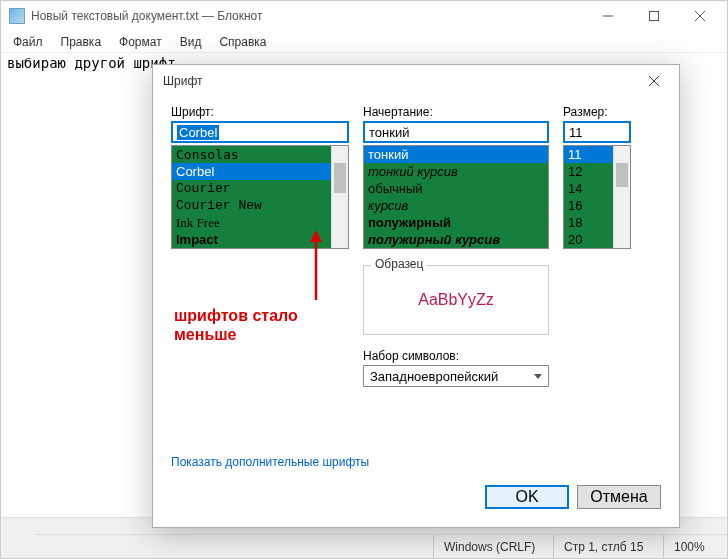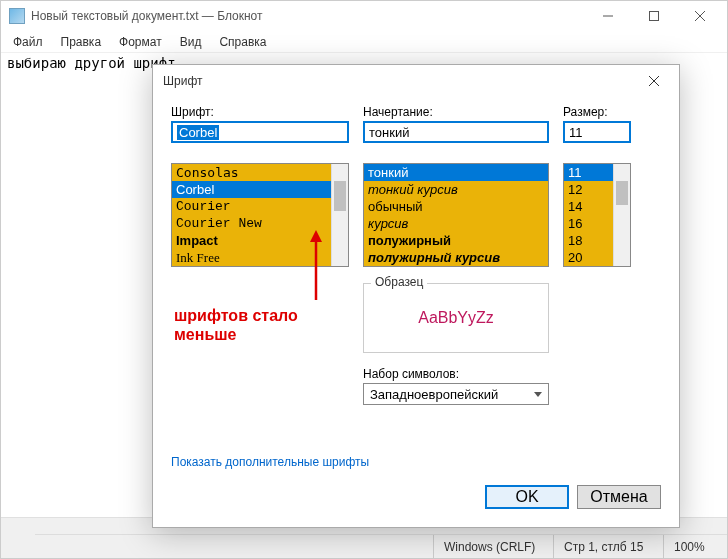--- a/index.html
+++ b/index.html
@@ -34,21 +34,21 @@
 
 .cols { display: flex; gap: 14px; }
 .col { display: flex; flex-direction: column; }
 .col.font-col { width: 178px; }
 .col.style-col { width: 186px; }
 .col.size-col { width: 68px; }
 
 .lbl { font-size: 12px; margin-bottom: 2px; color: #000; }
 .combo { height: 22px; border: 2px solid #0078d7; background:#fff; padding: 0 4px; font-size: 13px; display:flex; align-items:center; }
 .combo .sel { background:#0078d7; color:#fff; padding:0 2px; }
-.listbox { height: 104px; border: 1px solid #888; background: #eab308; margin-top: 20px; overflow: hidden; display:flex; }
+.listbox { height: 104px; border: 1px solid #888; background: #15803d; margin-top: 2px; overflow: hidden; display:flex; }
 .listbox .items { flex:1; overflow:hidden; }
 .listbox .item { height: 17px; padding: 0 4px; font-size: 13px; display:flex; align-items:center; }
 .listbox .item.selected { background: #0078d7; color: #fff; }
 .listbox .scrollbar { width: 17px; background:#f0f0f0; border-left:1px solid #ddd; position:relative; }
 .listbox .scrollbar .thumb { position:absolute; left:2px; right:2px; background:#c0c0c0; }
 .listbox .scrollbar::before, .listbox .scrollbar::after { content:''; display:block; height:17px; }
 
 .group { margin-top: 16px; position: relative; }
 .group .glabel { position:absolute; top:-8px; left:8px; background:#fff; padding:0 4px; font-size:12px; color:#333; }
 .group .gbox { border:1px solid #ccc; height:70px; display:flex; align-items:center; justify-content:center; color:#be185d; font-size:16px; }
@@ -127,22 +127,22 @@
         <div class="lbl">Шрифт:</div>
         <div class="combo">
             <span class="sel">Corbel</span>
           </div>
         <div class="listbox">
           <div class="items">
             <div class="item" style="font-family:Consolas,monospace">Consolas</div>
             <div class="item selected" style="font-family:Corbel,sans-serif">Corbel</div>
             <div class="item" style="font-family:Courier,monospace">Courier</div>
             <div class="item" style="font-family:'Courier New',monospace">Courier New</div>
+            <div class="item" style="font-family:'Segoe Script','Ink Free',cursive">Ink Free</div>
             <div class="item" style="font-family:Impact,sans-serif;font-weight:bold">Impact</div>
-            <div class="item" style="font-family:'Segoe Script','Ink Free',cursive">Ink Free</div>
           </div>
           <div class="scrollbar">
               <div class="thumb" style="top:17px;height:30px"></div>
             </div>
         </div>
       </div>
 
       <div class="col style-col">
         <div class="lbl">Начертание:</div>
         <div class="combo">

